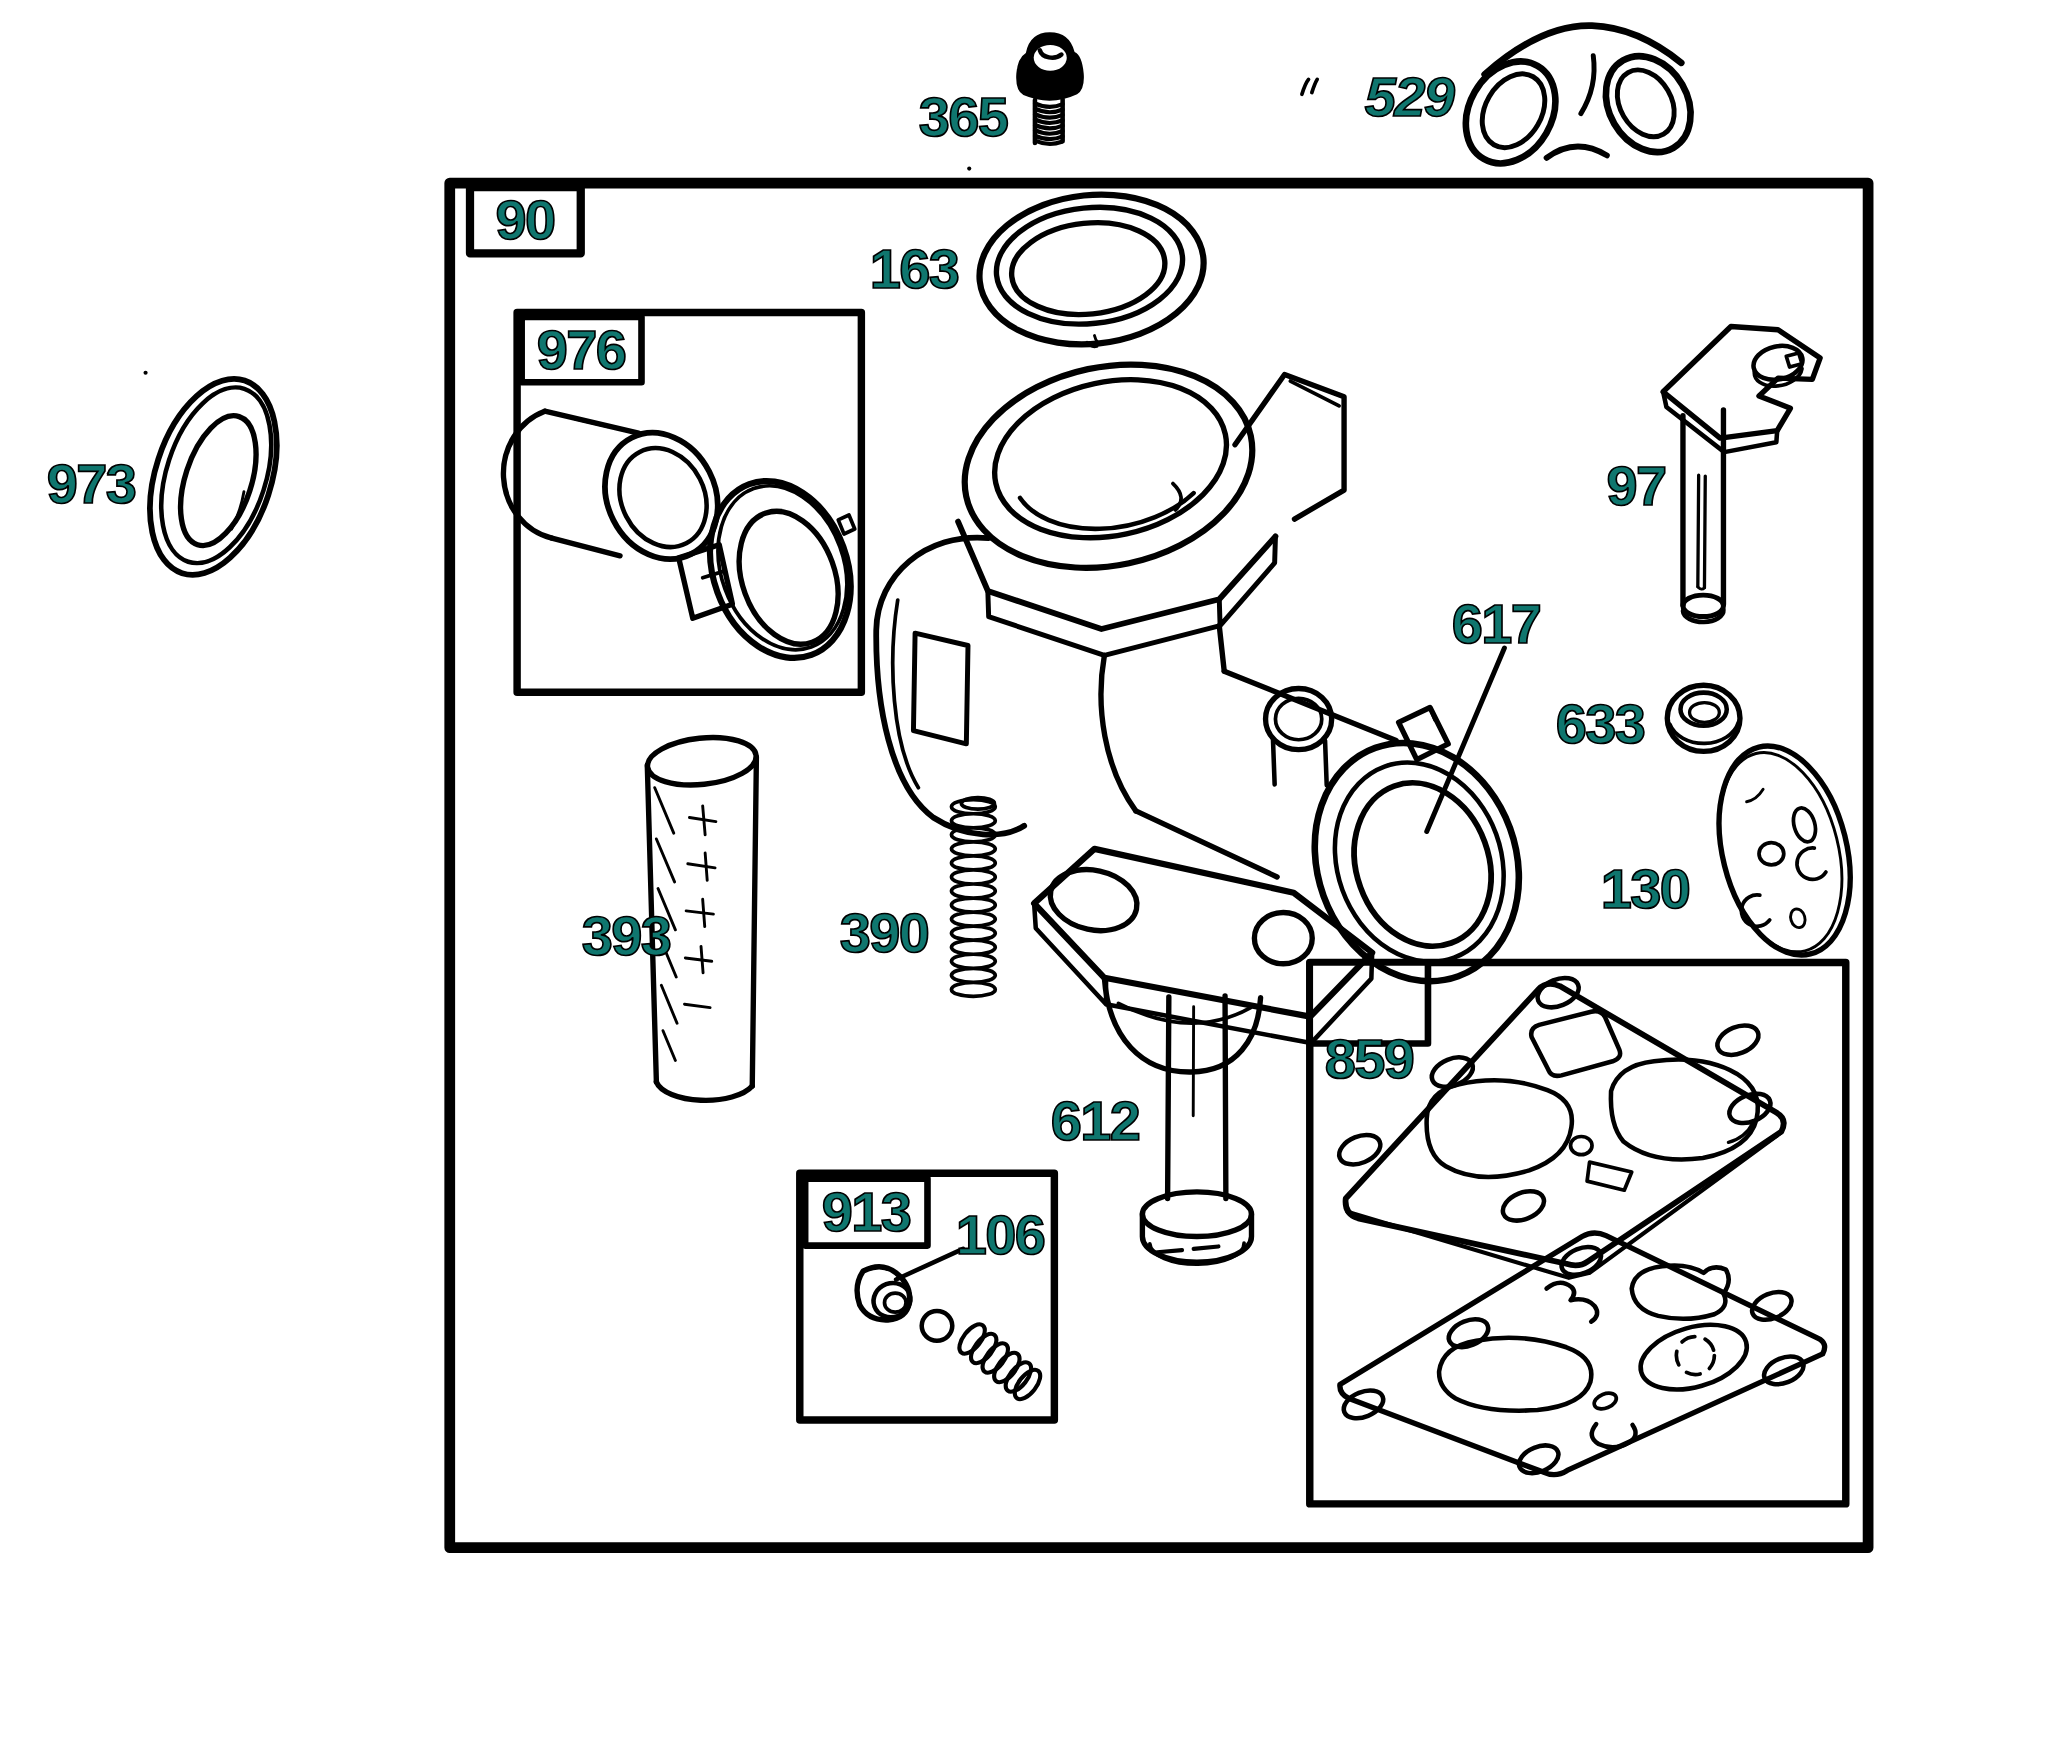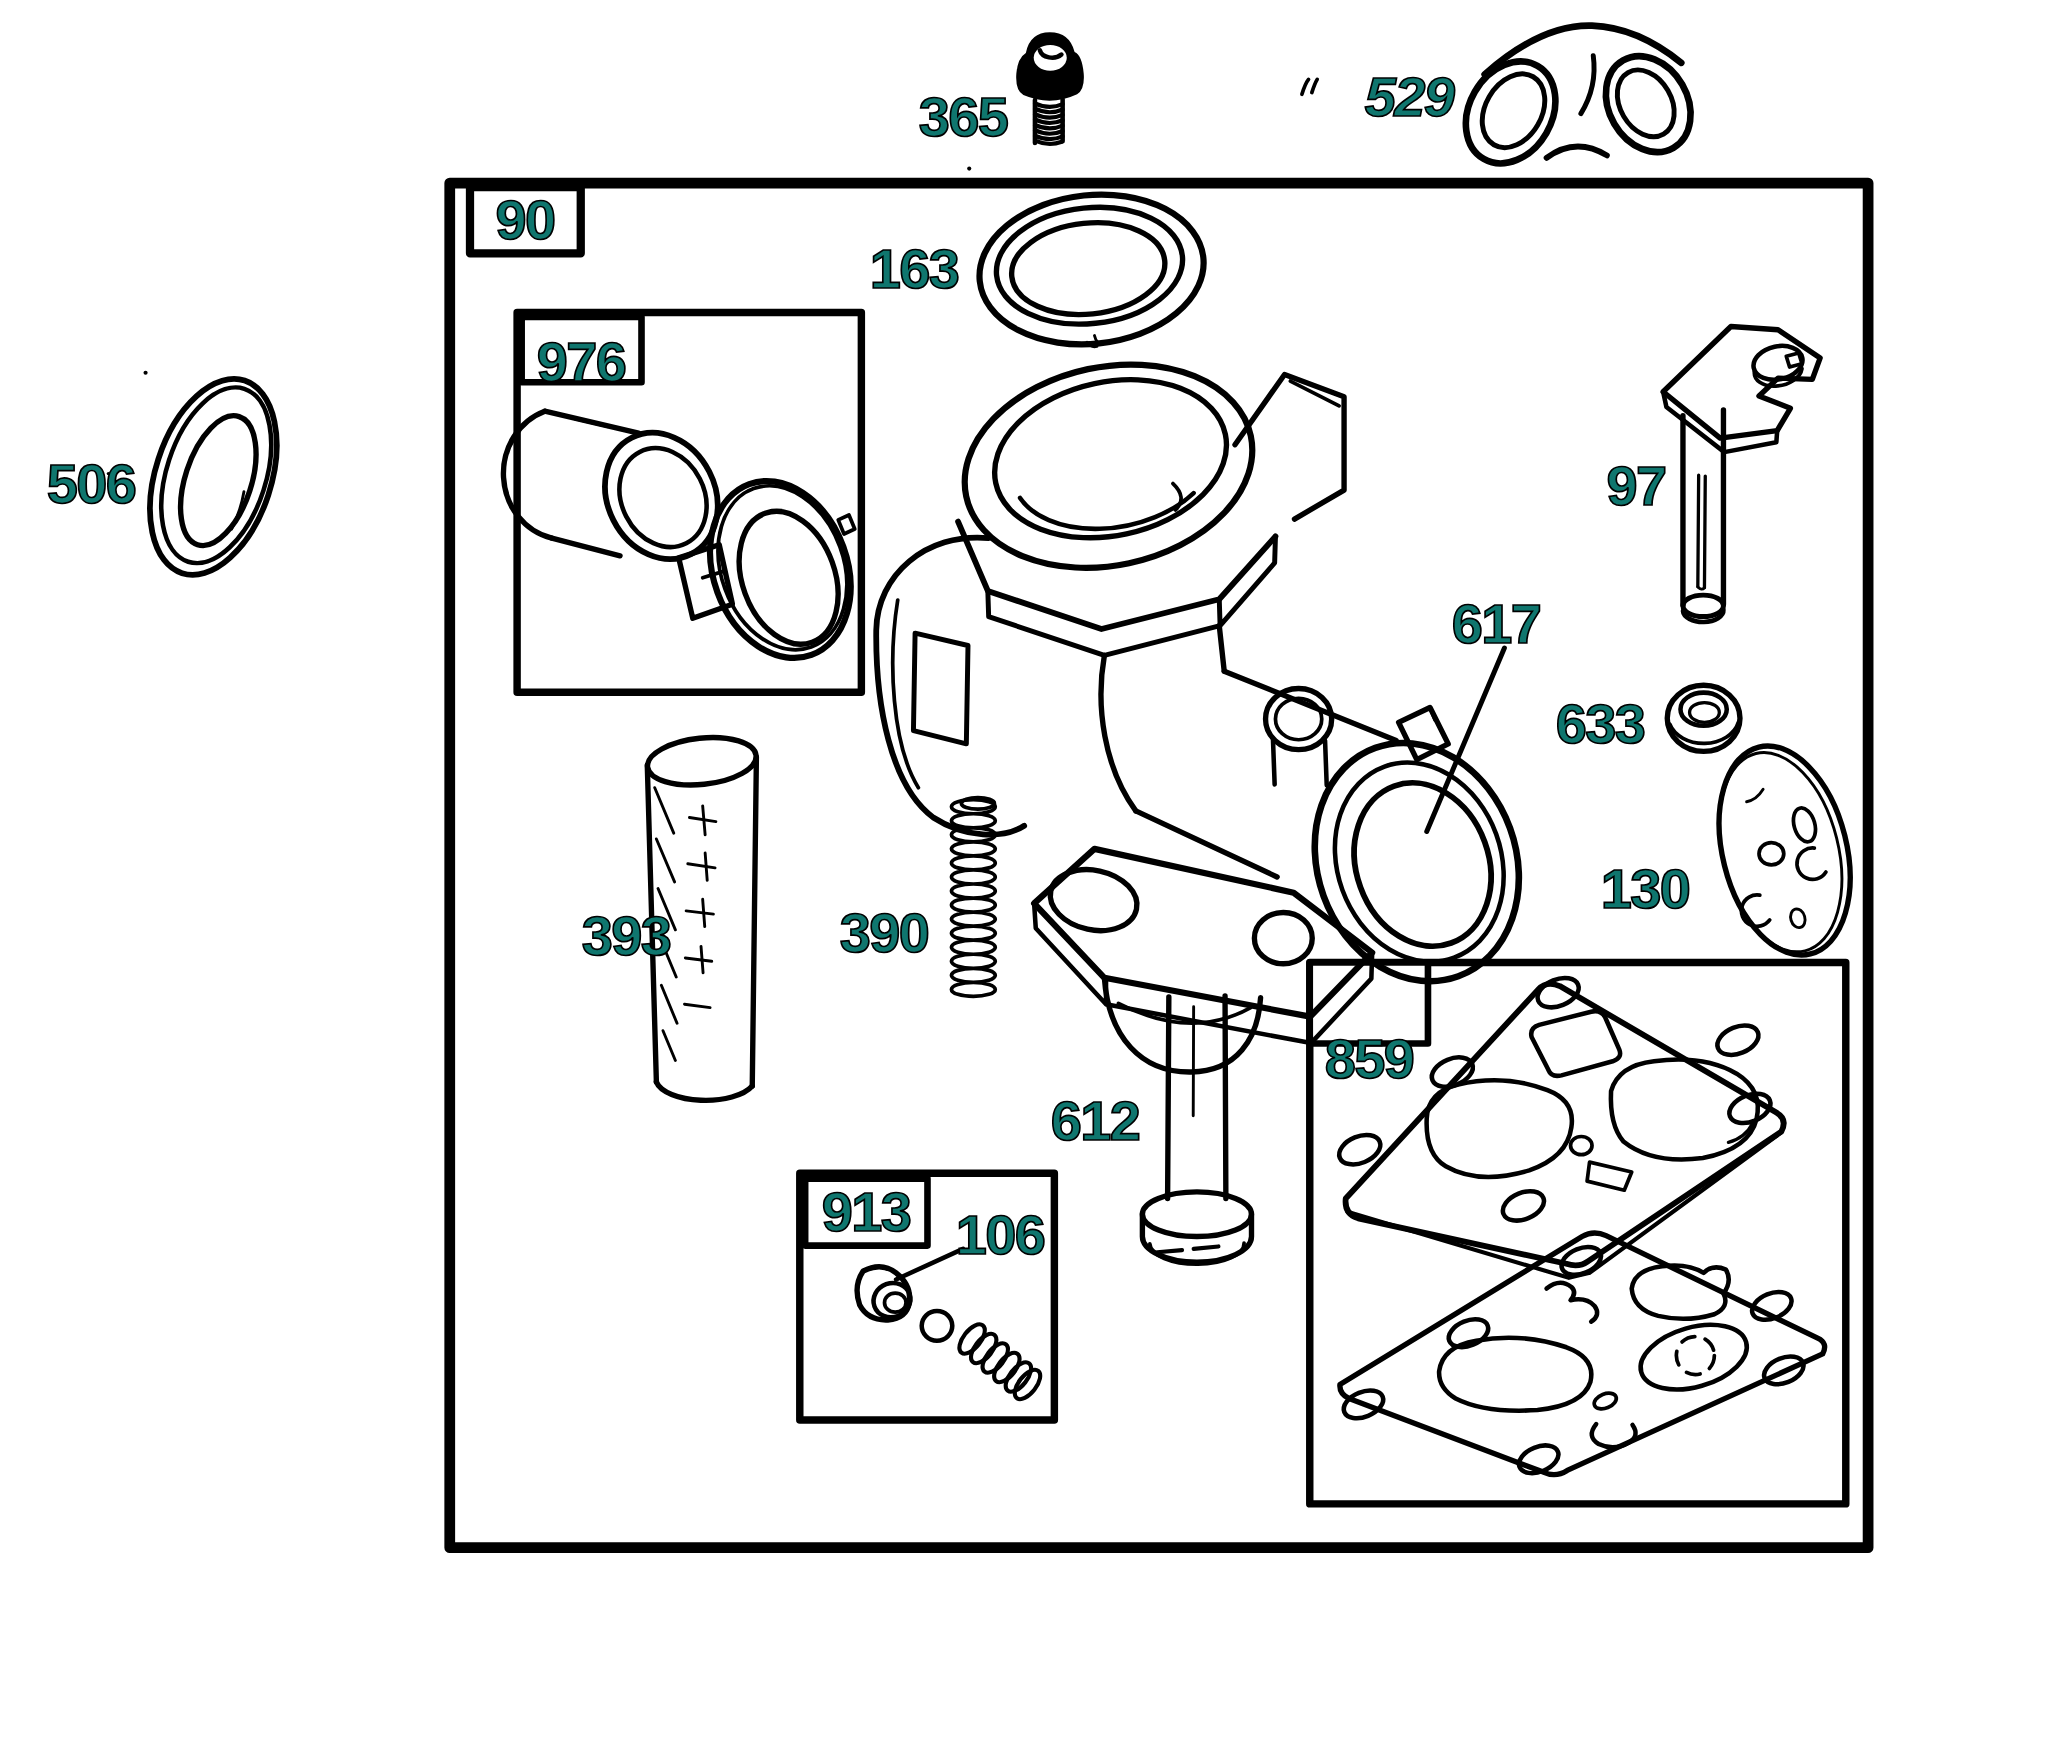--- a/index.html
+++ b/index.html
@@ -233,30 +233,30 @@
     <path d="M3150,228 q8,-26 16,-36 M3174,224 q7,-22 13,-32" stroke-width="9"></path>
     <circle cx="2345" cy="408" r="5" fill="#000000" stroke="none"></circle>
     <circle cx="352" cy="902" r="5" fill="#000000" stroke="none"></circle>
     <circle cx="262" cy="1146" r="4" fill="#000000" stroke="none"></circle>
     <path d="M2630,828 q10,14 24,10 m-6,-26 q2,10 8,16" stroke-width="7"></path>
   </g>
 </svg>
 
   <div class="part-label" style="left:963px;top:117px;">365</div>
   <div class="part-label" style="left:1409px;top:97px;font-style:italic;">529</div>
-  <div class="part-label" style="left:91px;top:484px;">506</div>
+  <div class="part-label" style="left:91px;top:484px;">973</div>
   <div class="part-label" style="left:914px;top:269px;">163</div>
   <div class="part-label" style="left:1636px;top:486px;">97</div>
   <div class="part-label" style="left:1496px;top:624px;">617</div>
   <div class="part-label" style="left:1600px;top:724px;">633</div>
   <div class="part-label" style="left:1645px;top:889px;">130</div>
   <div class="part-label" style="left:594px;top:936px;margin-left:32px;">393</div>
   <div class="part-label" style="left:884px;top:933px;">390</div>
   <div class="part-label" style="left:1095px;top:1121px;text-align:right;">612</div>
   <div class="part-label" style="left:1000px;top:1235px;">106</div>
 
   <div class="part-label" style="left:525px;top:220px;">90</div>
-  <div class="part-label" style="left:581px;top:350px;margin-top:12px;">976</div>
+  <div class="part-label" style="left:581px;top:350px;">976</div>
   <div class="part-label" style="left:866px;top:1212px;">913</div>
   <div class="part-label" style="left:1369px;top:1059px;text-align:center;">859</div>
 
 </div>
 
 
 </body></html>

